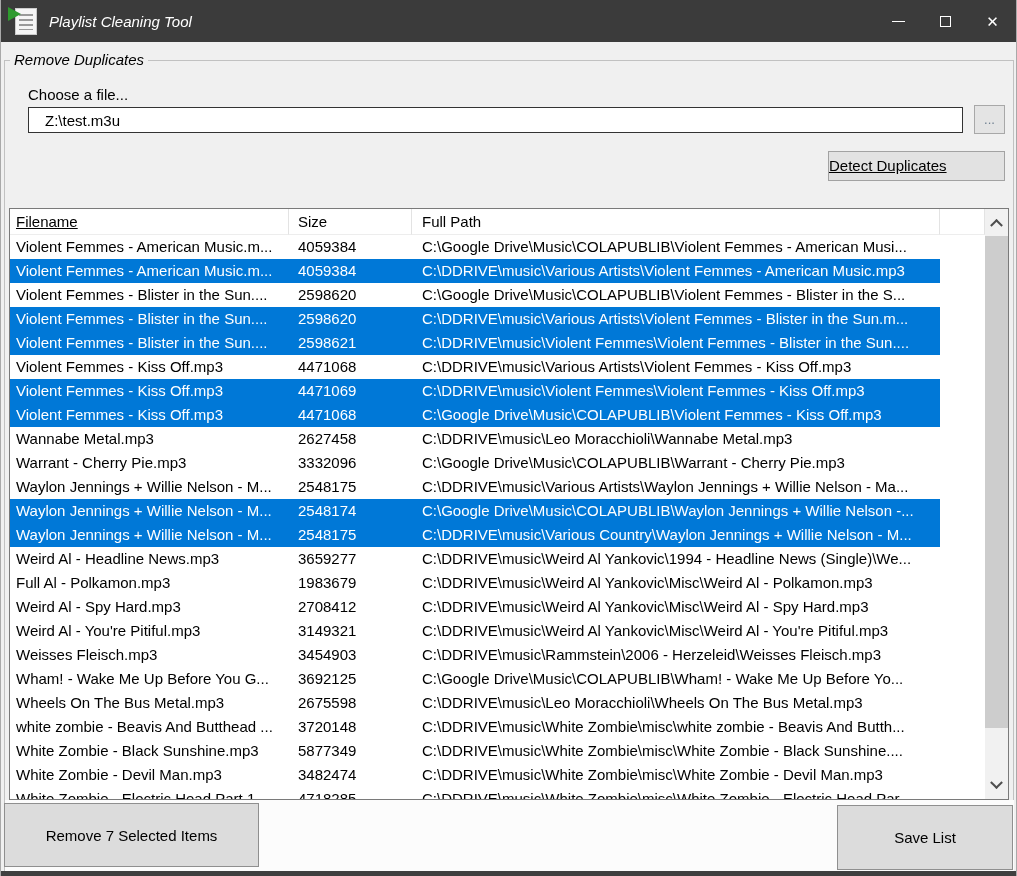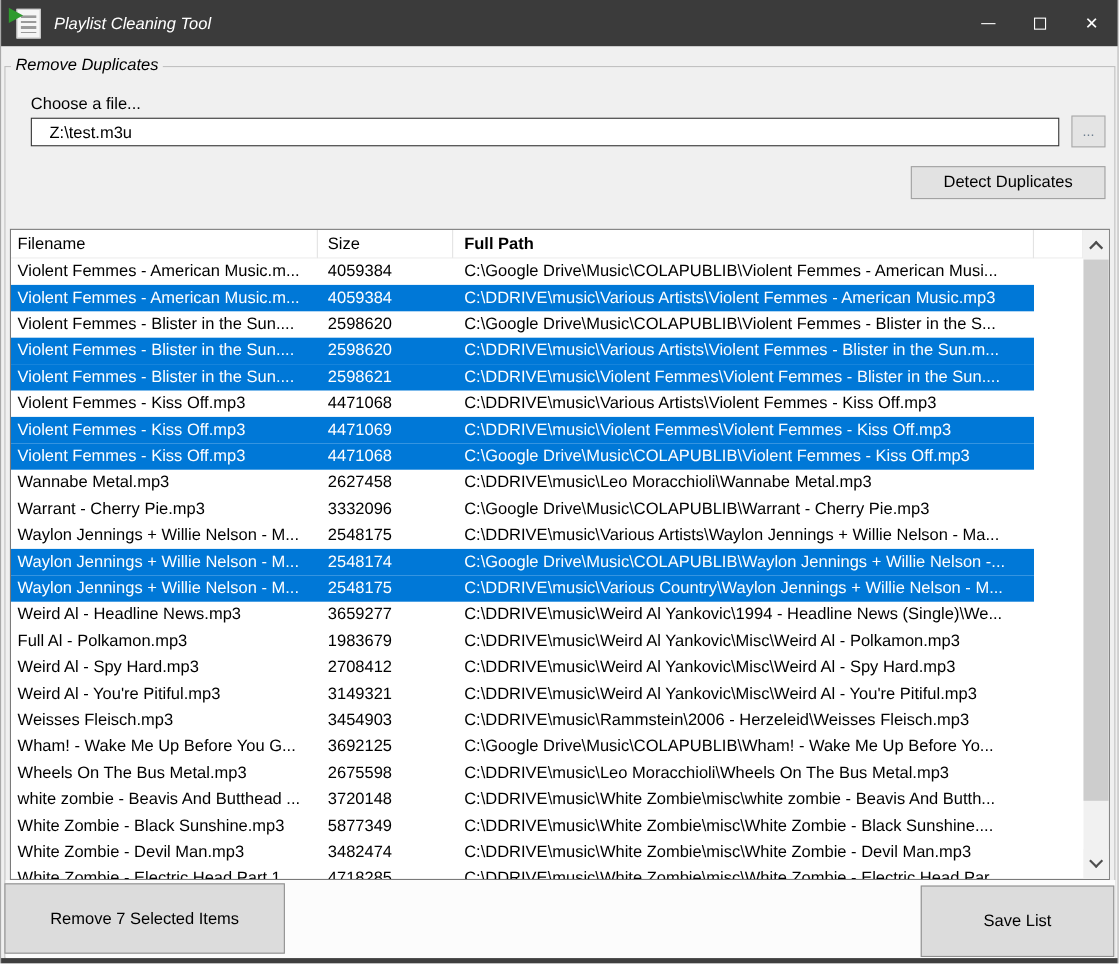--- a/index.html
+++ b/index.html
@@ -54,35 +54,35 @@
     font-size:15px; padding:0 16px; color:#000000;
   }
   .browse-btn {
     position:absolute; left:973px; top:105px; width:31px; height:29px;
     background:#e4e4e4; border:1px solid #a8a8a8; color:#6e7f90;
     font-size:13px; text-align:center; line-height:27px;
   }
   .detect-btn {
     position:absolute; left:827px; top:151px; width:177px; height:30px;
     background:#e2e2e2; border:1px solid #a2a2a2; color:#000000;
-    font-size:15px; text-align:center; line-height:28px;
+    font-size:15px; text-align:left; line-height:28px;text-decoration:underline;
   }
   
   .table {
     position:absolute; left:8px; top:208px; width:1000px; height:592px;
     background:#ffffff; border:1px solid #7a7a7a; overflow:hidden;
   }
   .thead {
     display:grid; grid-template-columns:279px 123px 528px 1fr;
     height:26px; line-height:25px; width:975px; background:#ffffff;
   }
   .th { font-size:15px; color:#000000; border-right:1px solid #e3e3e3; border-bottom:1px solid #ededed; white-space:nowrap; overflow:hidden; }
-  .th.c1 { padding-left:6px; }
+  .th.c1 { padding-left:6px;text-decoration:underline; }
   .th.c2 { padding-left:9px; }
-  .th.c3 { padding-left:10px;font-weight:bold; }
+  .th.c3 { padding-left:10px; }
   .tbody { position:absolute; left:0; top:26px; right:23px; bottom:0; overflow:hidden; }
   .trow {
     display:grid; grid-template-columns:279px 123px 528px;
     height:24px; line-height:24px; width:930px; color:#000000;
   }
   .trow.selected { background:#0078d7; color:#ffffff; }
   .tcell { font-size:15px; white-space:nowrap; overflow:hidden; }
   .tcell.filename { padding-left:6px; }
   .tcell.size { padding-left:9px; }
   .tcell.path { padding-left:10px; }

